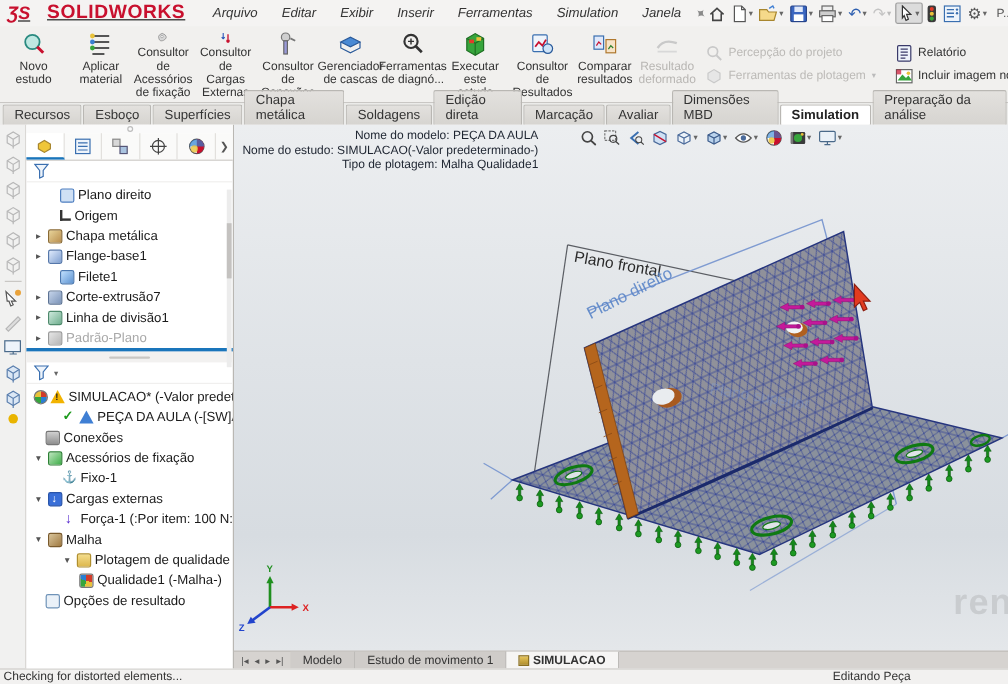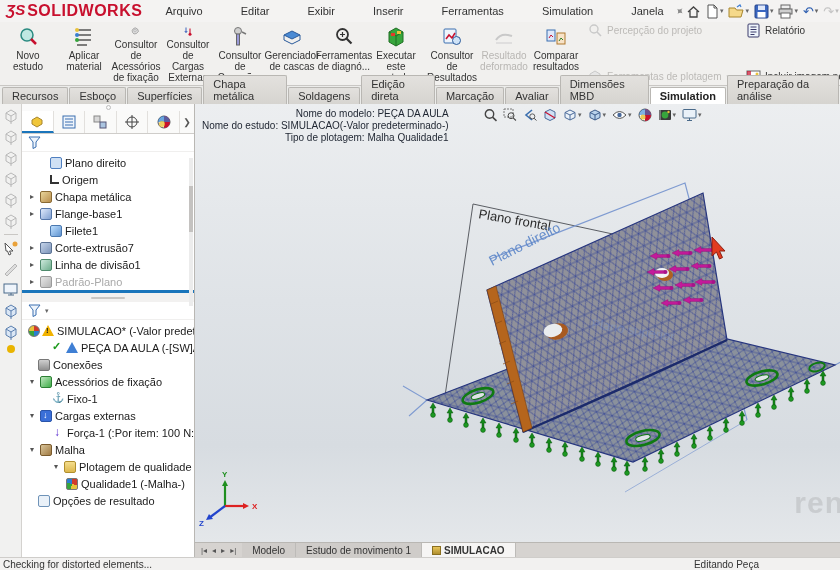--- a/index.html
+++ b/index.html
@@ -2,44 +2,44 @@
 <html><head>
 <meta charset="utf-8">
 <style>
   * { box-sizing: border-box; margin: 0; padding: 0; }
   html,body { width:840px; height:570px; overflow:hidden; }
   body { font-family:"Liberation Sans", sans-serif; font-size:11px; color:#222; background:#e8e8e8; }
   #app { width:840px; height:570px; display:flex; flex-direction:column; background:#f1f0ee; position:relative; }
 
   
   .menubar { height:22px; display:flex; align-items:center; background:#f4f3f2; padding:0 4px; flex:0 0 auto; }
-  .logo { display:flex; align-items:flex-start; gap:2px; margin:0 14px 0 2px; }
+  .logo { display:flex; align-items:center; gap:14px; margin:0 14px 0 2px;text-decoration:underline; }
   .logo-mark { color:#c8102e; font-weight:bold; font-style:italic; font-size:15px; line-height:1; }
   .logo-text { color:#c8102e; font-weight:bold; font-size:16px; letter-spacing:.5px; }
-  .menus { display:flex; gap:20px; }
+  .menus { display:flex; gap:2px;font-style:italic; }
   .menu-item { padding:2px 9px; font-size:11px; color:#333; cursor:default; }
   .pin { color:#8a8a8a; font-size:11px; margin-left:2px; transform:rotate(40deg); }
   .qat { display:flex; align-items:center; margin-left:auto; gap:1px; }
   .qbtn { display:flex; align-items:center; padding:1px 2px; border-radius:2px; }
   .qbtn.sel { background:#dcdcdc; border:1px solid #9e9e9e; }
   .caret { font-size:7px; color:#666; margin-left:1px; }
   .caret.dis { color:#bbb; }
   .searchbox { display:flex; align-items:center; margin-left:6px; }
   .p-label { font-size:10px; color:#555; margin-right:4px; }
   .search-glyph { width:15px; height:15px; background:#2e3440; color:#fff; font-size:9px; display:flex; align-items:center; justify-content:center; font-weight:bold; }
   .search-input { width:62px; height:16px; border:1px solid #b9b9b9; background:#fff; font-size:10px; color:#666; padding:0 3px; font-family:"Liberation Sans",sans-serif; }
 
   
   .ribbon { height:64px; background:#f1f0ee; border-bottom:1px solid #c9c7c4; display:flex; align-items:stretch; padding:1px 2px; flex:0 0 auto; }
   .rsep { width:1px; background:#d8d6d3; margin:3px 2px; }
   .rbtn { display:flex; flex-direction:column; align-items:center; justify-content:flex-start; padding:3px 5px 1px; min-width:52px; text-align:center; }
   .ricon { width:22px; height:22px; margin-bottom:2px; }
   .rlabel { font-size:10px; line-height:11px; color:#333; }
   .rbtn.dis .rlabel { color:#b8b6b3; }
-  .rstack { display:flex; flex-direction:column; justify-content:space-between; gap:4px; padding:0 6px; }
+  .rstack { display:flex; flex-direction:column; justify-content:center; gap:4px; padding:0 6px; }
   .rrow { display:flex; align-items:center; gap:4px; font-size:10px; color:#333; white-space:nowrap; overflow:hidden; }
   .rrow.dis { color:#bcbab7; }
   .rmini { width:15px; height:15px; flex:0 0 auto; }
 
   
   .cmdtabs { height:18px; background:#ececea; display:flex; align-items:flex-end; padding-left:2px; flex:0 0 auto; }
   .ctab { font-size:11px; color:#333; padding:2px 9px 2px; background:linear-gradient(#e3e1de,#d6d4d0); border:1px solid #b9b7b3; border-bottom:none; margin-right:1px; border-radius:2px 2px 0 0; }
   .ctab.active { background:#fff; font-weight:bold; color:#222; position:relative; top:0px; }
 
   
@@ -306,35 +306,35 @@
     </div>
     <div class="rsep"></div>
     <div class="rbtn">
       <svg class="ricon" viewBox="0 0 22 22">
           <rect x="3" y="3" width="12" height="14" rx="1" fill="#eef4fb" stroke="#3a6fb0"></rect>
           <path d="M5 13l3-4 3 3 3-5" stroke="#c8102e" stroke-width="1.5" fill="none"></path>
           <circle cx="15.5" cy="14.5" r="4" fill="#cfe3f7" stroke="#2a5a9a"></circle>
         </svg>
       <span class="rlabel"><span>Consultor de</span><br><span>Resultados</span></span>
     </div>
-    <div class="rbtn dis">
-      <svg class="ricon" viewBox="0 0 22 22">
-          <path d="M3 14q5-8 16-4" stroke="#c9c9c9" stroke-width="2" fill="none"></path>
-          <path d="M3 17h16" stroke="#d8d8d8" stroke-width="1.5"></path>
-        </svg>
-      <span class="rlabel"><span>Resultado</span><br><span>deformado</span></span>
-    </div>
     <div class="rbtn">
       <svg class="ricon" viewBox="0 0 22 22">
           <rect x="2" y="4" width="8" height="11" fill="#dfe8fa" stroke="#3a6fb0"></rect>
           <rect x="12" y="7" width="8" height="11" fill="#f7e3c8" stroke="#b0782e"></rect>
           <path d="M4 12l2-3 2 2" stroke="#c8102e" fill="none"></path>
           <path d="M14 15l2-3 2 2" stroke="#2a7f2a" fill="none"></path>
         </svg>
       <span class="rlabel"><span>Comparar</span><br><span>resultados</span></span>
+    </div>
+    <div class="rbtn dis">
+      <svg class="ricon" viewBox="0 0 22 22">
+          <path d="M3 14q5-8 16-4" stroke="#c9c9c9" stroke-width="2" fill="none"></path>
+          <path d="M3 17h16" stroke="#d8d8d8" stroke-width="1.5"></path>
+        </svg>
+      <span class="rlabel"><span>Resultado</span><br><span>deformado</span></span>
     </div>
     <div class="rstack">
       <div class="rrow dis">
         <svg class="rmini" viewBox="0 0 15 15">
             <circle cx="6" cy="6" r="4" fill="none" stroke="#c9c9c9" stroke-width="1.4"></circle>
             <path d="M9 9l4 4" stroke="#c9c9c9" stroke-width="1.6"></path>
           </svg>
         <span>Percepção do projeto</span>
       </div>
       <div class="rrow dis">

